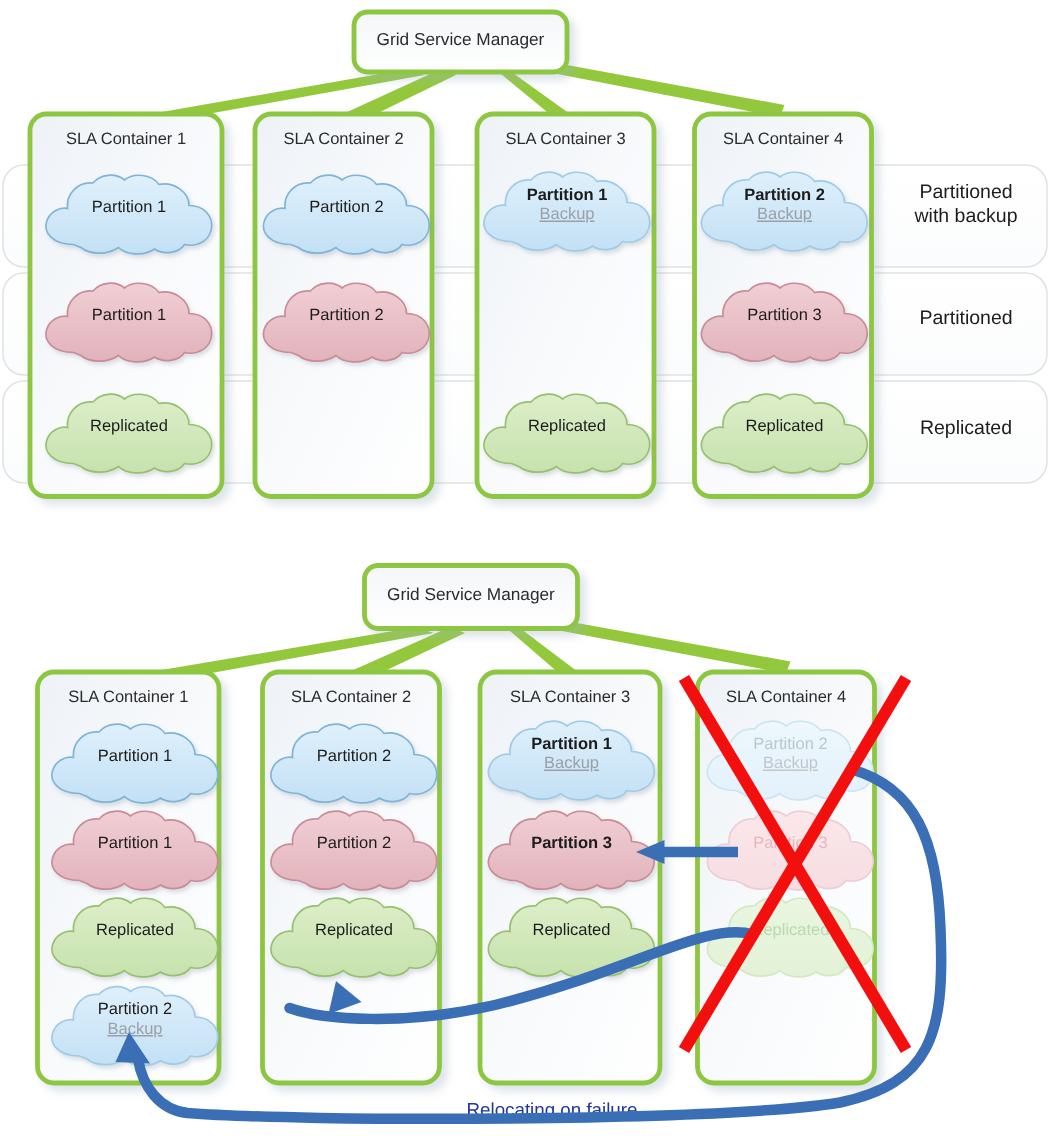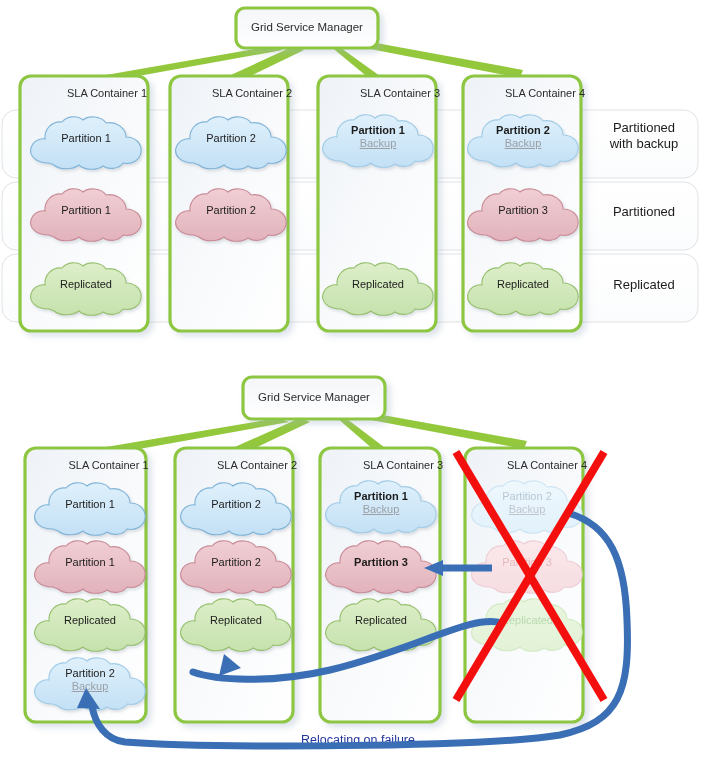--- a/index.html
+++ b/index.html
@@ -7,21 +7,21 @@
        font-family:"Liberation Sans","DejaVu Sans",sans-serif;}
   .stage{position:absolute;left:0;top:0;width:708px;height:733px;}
   svg.layer{position:absolute;left:0;top:0;width:708px;height:757px;overflow:visible;}
   .l-bands{z-index:1;}
   .l-links{z-index:2;}
   .l-boxes{z-index:3;}
   .l-clouds{z-index:4;}
   .l-over{z-index:6;pointer-events:none;}
   .txt{position:absolute;z-index:5;white-space:nowrap;}
   .gsm-label{font-size:11.5px;color:#2b2b2b;text-align:center;}
-  .sla-label{font-size:11px;color:#2b2b2b;text-align:center;padding-left:23px;}
+  .sla-label{font-size:11px;color:#2b2b2b;text-align:center;}
   .band-label{font-size:13px;color:#1c1c1c;text-align:center;line-height:16px;}
   .cloud-label{font-size:11px;color:#1c1c1c;text-align:center;line-height:13px;}
   .cloud-label .bk{color:#9aa0a6;display:block;text-decoration:underline;}
   .cloud-label.bold .main{font-weight:bold;}
   .cloud-label.faded{color:#b7c8d4;}
   .cloud-label.faded .bk{color:#bfc7cc;}
   .cloud-label.faded-red{color:#e5b9bc;}
   .cloud-label.faded-green{color:#b9d9b0;}
   .reloc{font-size:12.5px;color:#21359b;text-align:center;}
 </style>
@@ -352,15 +352,15 @@
                C 480 748 200 748 125 742 C 106 740 95 724 92 706" stroke="#3a6eb5" stroke-width="7" fill="none" stroke-linecap="round"></path>
       <path d="M 86 688 L 100 709 L 77 708 Z" fill="#3a6eb5"></path>
     </g>
 
     <g>
       <line x1="456" y1="452" x2="604" y2="700" stroke="#f40f0f" stroke-width="8" stroke-linecap="butt"></line>
       <line x1="604" y1="452" x2="456" y2="700" stroke="#f40f0f" stroke-width="8" stroke-linecap="butt"></line>
     </g>
   </svg>
 
-  <div class="txt reloc" style="left:198px;top:733px;width:320px;">Relocating on failure</div>
+  <div class="txt reloc" style="left:208px;top:733px;width:320px;">Relocating on failure</div>
 
 </div>
 
 </body></html>

